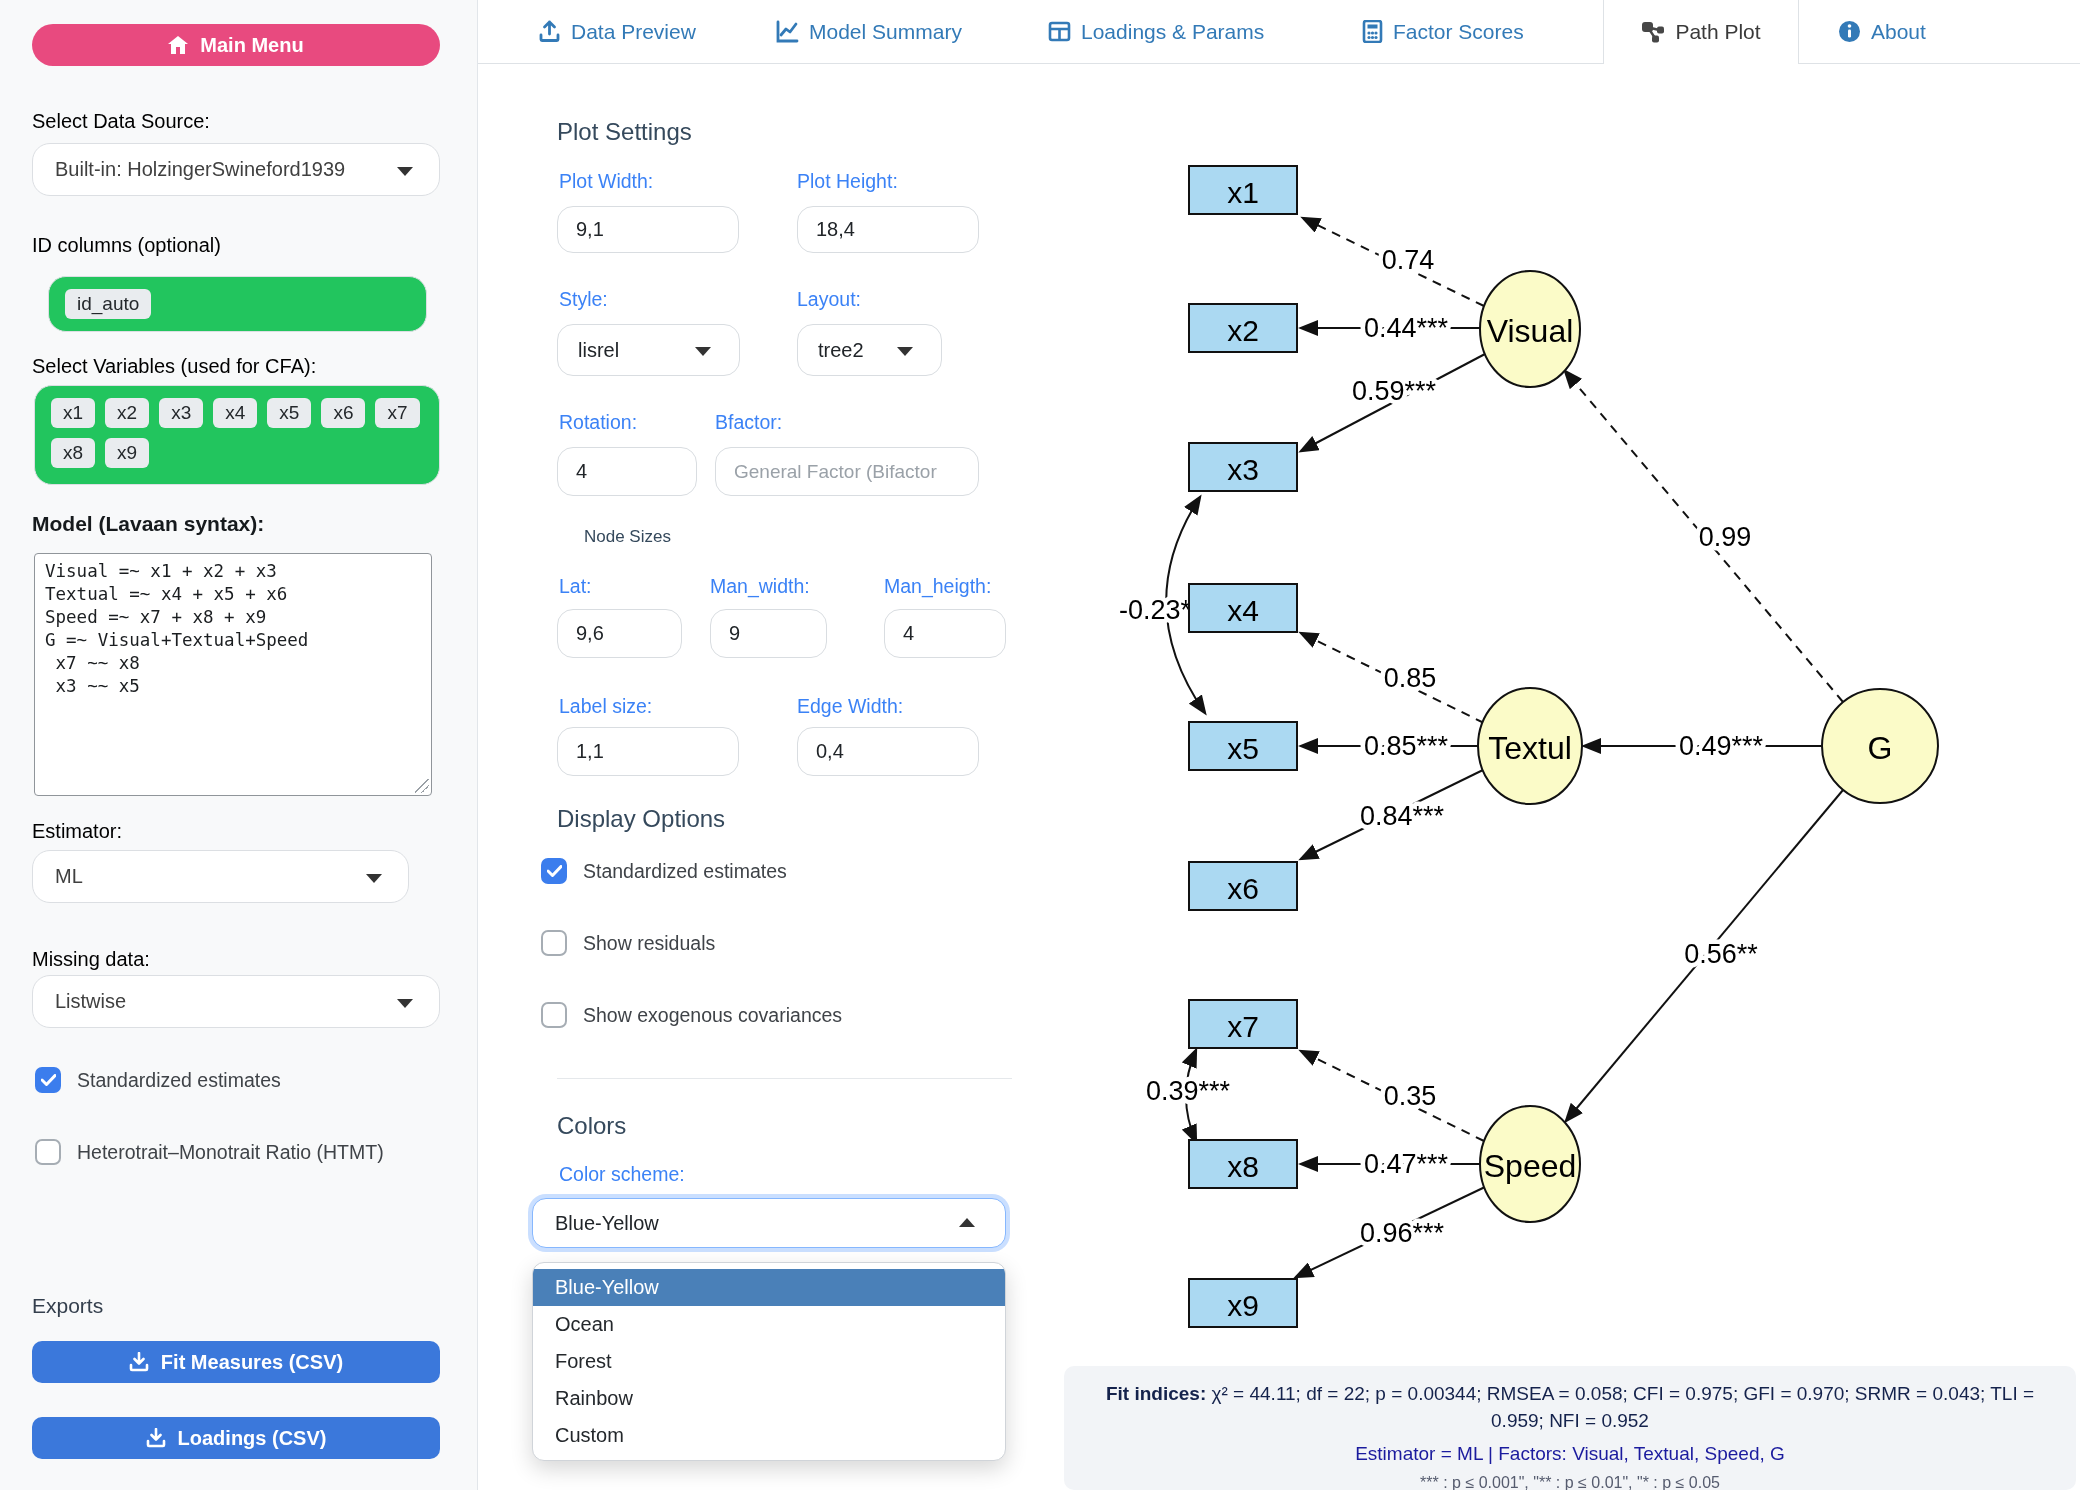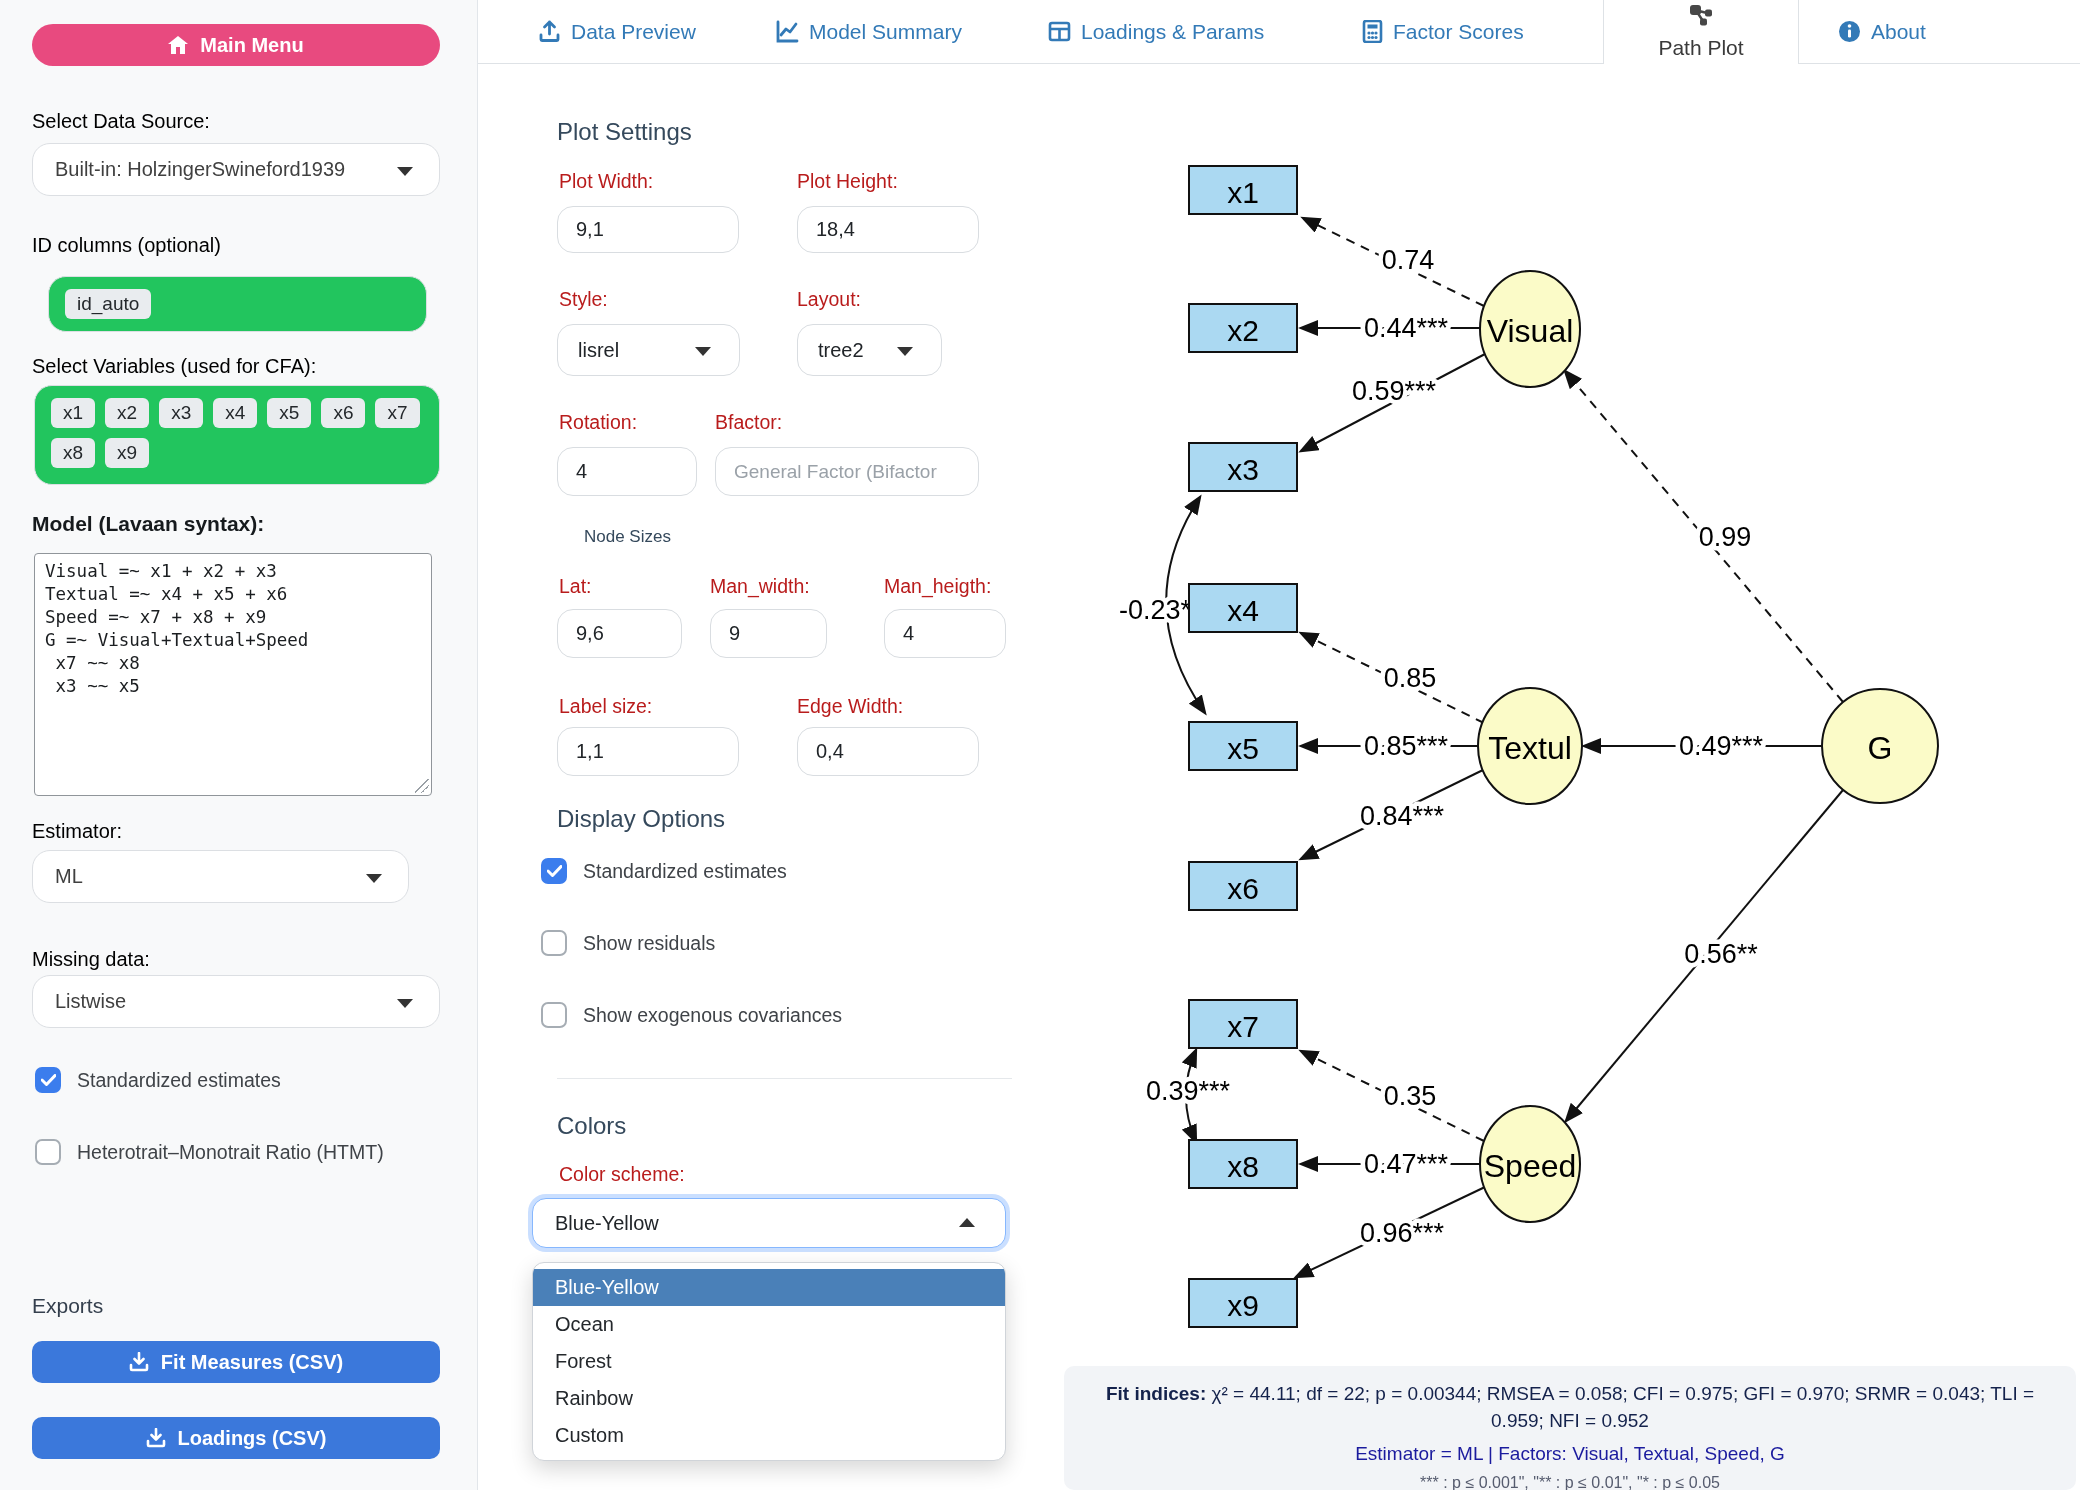--- a/index.html
+++ b/index.html
@@ -33,24 +33,24 @@
          display:flex;align-items:center;justify-content:center;box-sizing:border-box;cursor:pointer;flex:0 0 auto;}
   .cbbox.checked{background:#3b7ded;border-color:#3b7ded;}
   .cblabel{font-size:19.5px;color:#3f4348;}
   
   #tabbar{left:478px;top:0;width:1602px;height:63px;border-bottom:1px solid #dee2e6;background:#fff;}
   .tab{position:absolute;top:0;height:63px;display:flex;align-items:center;gap:10px;
        font-size:21px;color:#337ab7;cursor:pointer;}
   .tab svg{display:block;}
   #tab-active-box{position:absolute;left:1125px;top:0;width:194px;height:64px;background:#fff;
        border-left:1px solid #dee2e6;border-right:1px solid #dee2e6;display:flex;align-items:center;
-       justify-content:center;gap:10px;font-size:21px;color:#3a3a3a;cursor:pointer;flex-direction:column;}
+       justify-content:center;gap:10px;font-size:21px;color:#3a3a3a;cursor:pointer;}
   
   .h-navy{color:#35495c;font-weight:500;}
-  .fld-label{font-size:19.5px;color:#b91c1c;}
+  .fld-label{font-size:19.5px;color:#3b82f6;}
   .inputbox{background:#fff;border:1px solid #d9dde1;border-radius:16px;display:flex;align-items:center;
             font-size:20px;color:#212529;padding:0 18px;overflow:hidden;white-space:nowrap;}
   .inputbox.ph{color:#9aa1a8;}
   .sel2{background:#fff;border:1px solid #d9dde1;border-radius:16px;display:flex;align-items:center;
         font-size:20px;color:#212529;padding:0 40px 0 20px;cursor:pointer;}
   .divider{height:1px;background:#e5e8eb;}
   #scheme-select{background:#fff;border:1px solid #86b7fe;border-radius:14px;display:flex;align-items:center;
         font-size:20px;color:#212529;padding:0 40px 0 22px;cursor:pointer;
         box-shadow:0 0 0 4px rgba(13,110,253,.22);}
   #scheme-menu{background:#fff;border:1px solid #d0d4d9;border-radius:12px;overflow:hidden;

